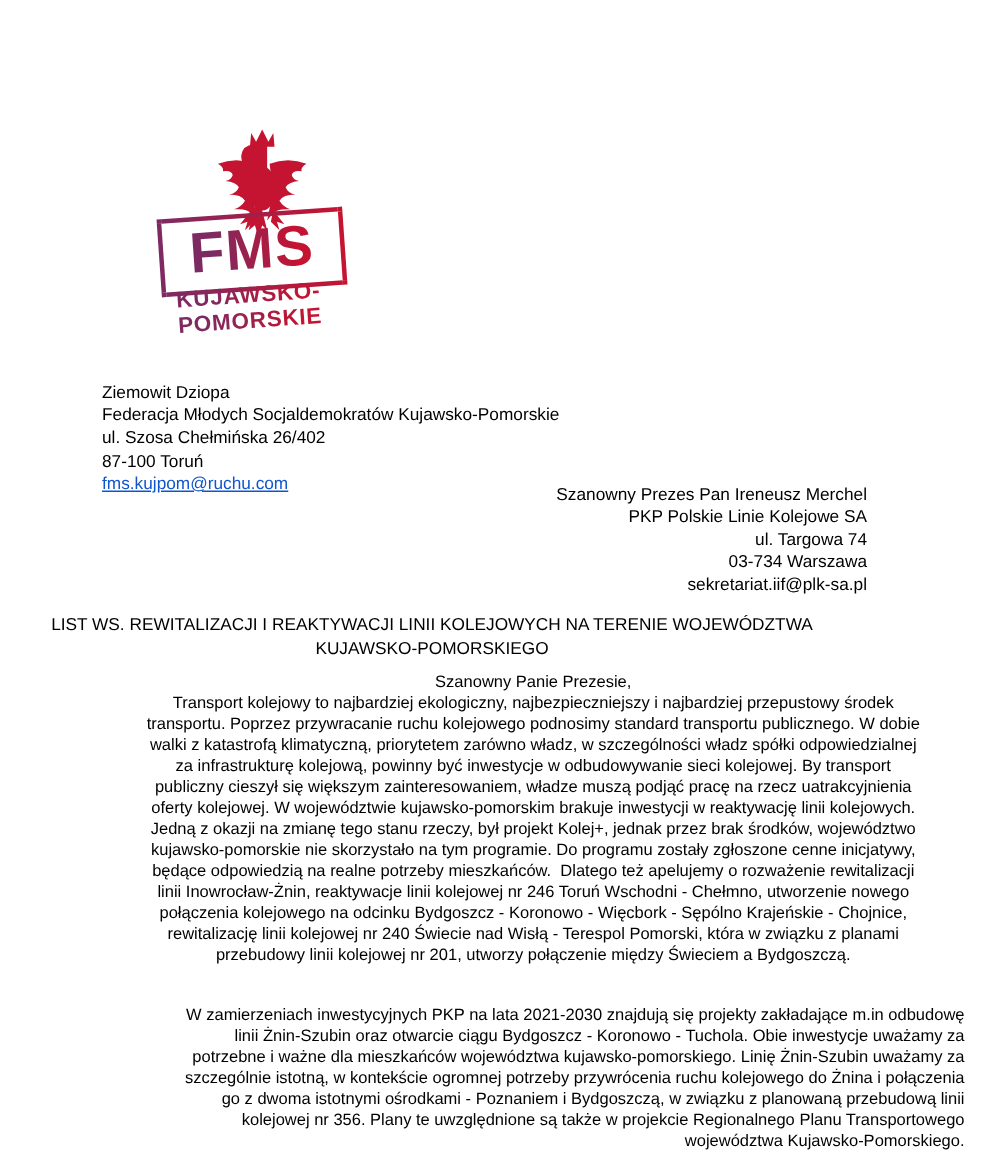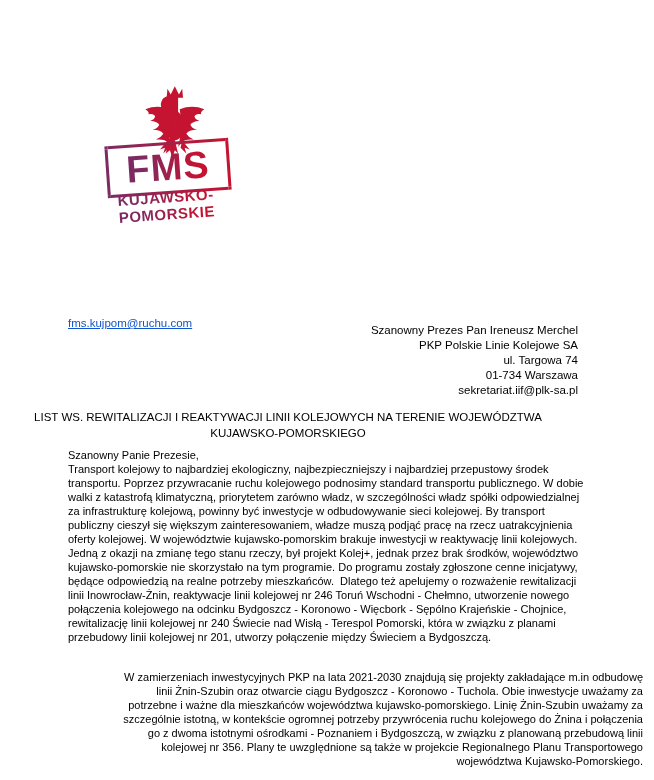--- a/index.html
+++ b/index.html
@@ -61,21 +61,21 @@
   
   .title{
     position:absolute;left:0;top:409px;width:576px;
     font-size:11.5px;line-height:16px;text-align:center;white-space:pre-wrap;
   }
   
   .body-text{
     position:absolute;left:68px;width:575px;
     font-size:11px;line-height:14px;white-space:pre-wrap;
   }
-  .para1{top:448px;}
+  .para1{top:448px;text-align:center;}
   .para2{top:670px;text-align:right;}
 </style>
 </head>
 <body>
 
 <div class="page">
 
   <div class="logo">
     <svg class="eagle" viewBox="0 0 100 100" xmlns="http://www.w3.org/2000/svg">
       <g fill="var(--logo-red)">
@@ -96,26 +96,30 @@
         <path d="M60 70 l9 11 -6 -2 2 7 -7 -7 z"></path>
       </g>
     </svg>
     <div class="fms-box">
       <span class="fms-text gradient-text">FMS</span>
     </div>
     <div class="tagline gradient-text">KUJAWSKO-
 POMORSKIE</div>
   </div>
 
+  <div class="sender">Ziemowit Dziopa
+Federacja Młodych Socjaldemokratów Kujawsko-Pomorskie
+ul. Szosa Chełmińska 26/402
+87-100 Toruń</div>
   <a class="sender-email">fms.kujpom@ruchu.com</a>
 
   <div class="recipient">Szanowny Prezes Pan Ireneusz Merchel
 PKP Polskie Linie Kolejowe SA
 ul. Targowa 74
-01-734 Warszawa
+03-734 Warszawa
 sekretariat.iif@plk-sa.pl</div>
 
   <div class="title">LIST WS. REWITALIZACJI I REAKTYWACJI LINII KOLEJOWYCH NA TERENIE WOJEWÓDZTWA
 KUJAWSKO-POMORSKIEGO</div>
 
   <div class="body-text para1">Szanowny Panie Prezesie,
 Transport kolejowy to najbardziej ekologiczny, najbezpieczniejszy i najbardziej przepustowy środek
 transportu. Poprzez przywracanie ruchu kolejowego podnosimy standard transportu publicznego. W dobie
 walki z katastrofą klimatyczną, priorytetem zarówno władz, w szczególności władz spółki odpowiedzialnej
 za infrastrukturę kolejową, powinny być inwestycje w odbudowywanie sieci kolejowej. By transport

